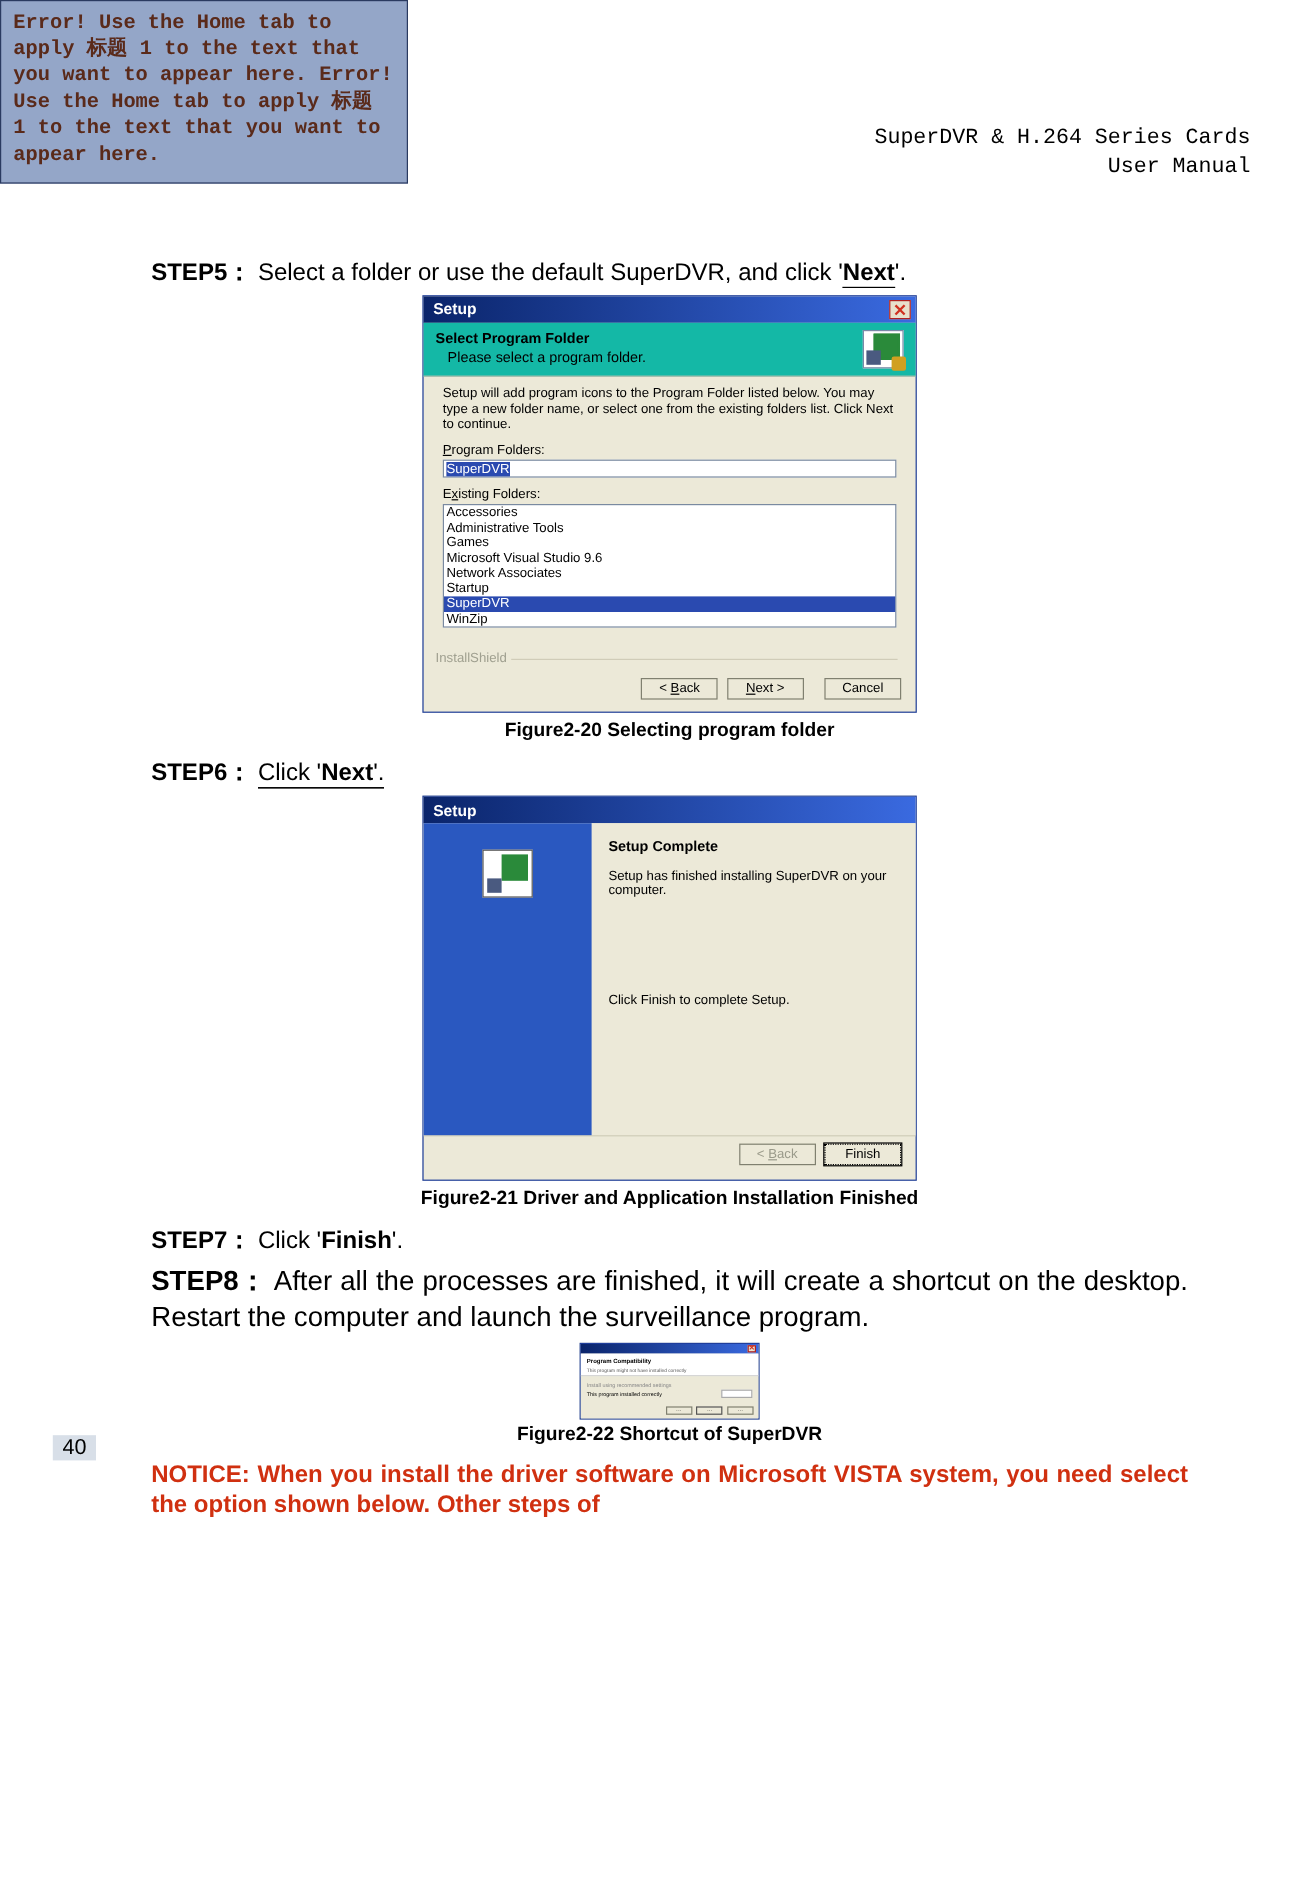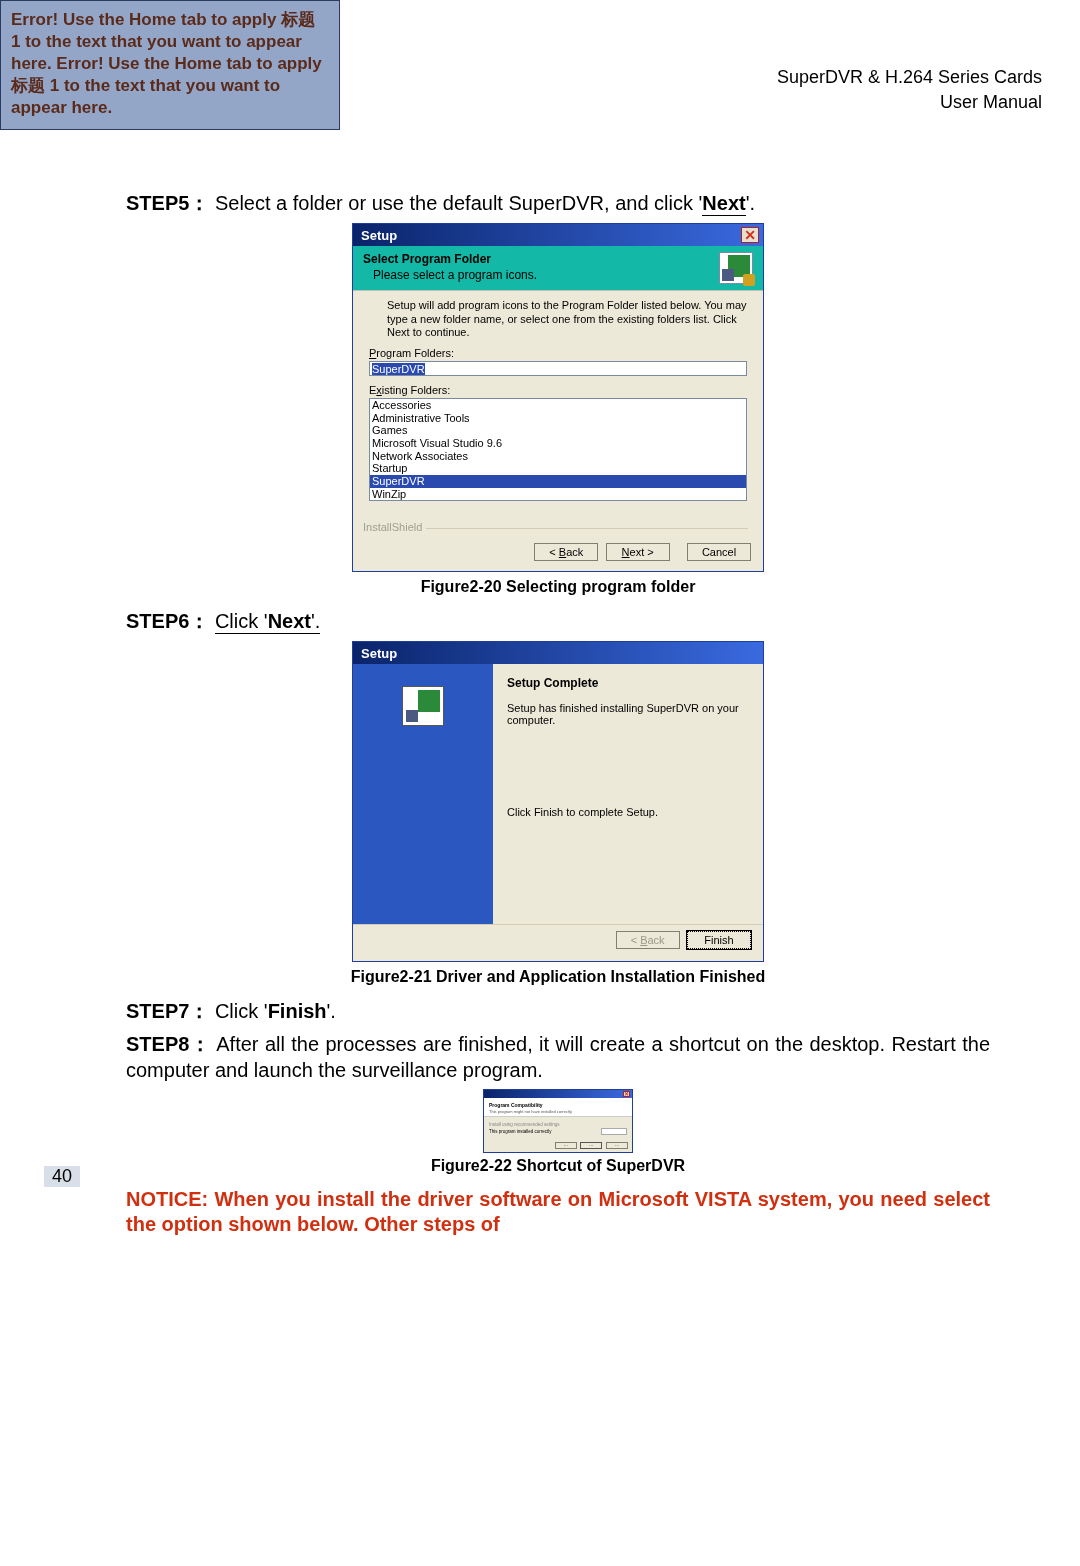--- a/index.html
+++ b/index.html
@@ -1,18 +1,18 @@
 <!DOCTYPE html>
 <html><head>
 <meta charset="utf-8">
 <style>
   * { box-sizing: border-box; margin: 0; padding: 0; }
   body { font-family: Arial, sans-serif; font-size: 15px; color: #000; background: #fff; width: 1080px; }
   .page { width: 1080px; padding: 0; position: relative; }
-  .header-row { display: flex; align-items: center; margin-bottom: 60px; }
+  .header-row { display: flex; align-items: flex-end; margin-bottom: 60px; font-family: Liberation Mono, monospace; }
   .sidebar-callout { width: 340px; background: #94a6c8; border: 1px solid #2a3a60; padding: 8px 10px 10px 10px; margin-left: 0; }
   .sidebar-callout p { color: #5a2a1a; font-weight: bold; font-size: 17px; line-height: 1.3; }
   .header-right { flex: 1; text-align: right; padding-right: 38px; padding-top: 54px; font-size: 18px; }
   .header-right .line { margin-bottom: 4px; }
   .body-content { padding: 0 90px 0 126px; }
   .step-line { font-size: 20px; margin-bottom: 6px; }
   .step-label { font-weight: bold; }
   .underlined-next { position: relative; display: inline-block; }
   .underlined-next::after { content: ""; position: absolute; left: 0; bottom: -1px; width: 100%; height: 1px; background: #000; }
   
@@ -22,21 +22,21 @@
   .titlebar .title-text { font-size: 13px; }
   .title-close { width: 18px; height: 16px; background: #e8e0cc; border: 1px solid #b02020; display: flex; align-items: center; justify-content: center; color: #d03020; font-weight: bold; font-size: 14px; line-height: 1; }
   .dlg1-header { display: flex; justify-content: space-between; background: #14b8a6; border-bottom: 1px solid #c0c0b0; padding: 6px 10px; }
   .dlg1-header .txt { font-size: 12px; }
   .dlg1-header .txt .t1 { font-weight: bold; margin-bottom: 2px; }
   .dlg1-icon { width: 34px; height: 32px; position: relative; border: 1px solid #7a8aa8; background: #fff; }
   .dlg1-icon::before { content: ""; position: absolute; right: 2px; top: 2px; width: 18px; height: 18px; background: #2a8a3a; border: 2px solid #2a8a3a; }
   .dlg1-icon::after { content: ""; position: absolute; left: 2px; bottom: 2px; width: 12px; height: 12px; background: #4a5a80; }
   .dlg1-arrow { position: absolute; right: -3px; bottom: -3px; width: 12px; height: 12px; background: #d0a020; border-radius: 2px; }
   .dlg1-body { padding: 8px 16px; }
-  .dlg1-body .instruct { font-size: 11px; margin-bottom: 8px; line-height: 1.2; margin-left: 18px; }
+  .dlg1-body .instruct { font-size: 11px; margin-bottom: 8px; line-height: 1.2; }
   .dlg1-body .lbl { font-size: 11px; margin-bottom: 2px; }
   .textfield { width: 100%; border: 1px solid #7a8aa0; background: #fff; font-size: 11px; padding: 1px 2px; height: 15px; }
   .textfield .sel { background: #2a4ab0; color: #fff; display: inline-block; }
   .listbox { width: 100%; border: 1px solid #7a8aa0; background: #fff; font-size: 11px; margin-top: 2px; margin-bottom: 18px; }
   .listbox .li { padding: 0 2px; line-height: 1.15; }
   .listbox .li.selected { background: #2a4ab0; color: #fff; }
   .install-shield { font-size: 11px; color: #a0a090; padding: 0 10px; position: relative; top: -6px; }
   .install-shield .line-thru { display: inline-block; vertical-align: middle; width: calc(100% - 68px); height: 1px; background: #d0ccb8; margin-left: 4px; }
   .btn-row { text-align: right; padding: 4px 12px 10px 12px; }
   .btn { display: inline-block; border: 1px solid #808070; background: #ece9d8; font-size: 11px; padding: 2px 0; width: 64px; text-align: center; margin-left: 4px; }
@@ -50,21 +50,21 @@
   .dlg2-icon-box::before { content: ""; position: absolute; right: 3px; top: 3px; width: 22px; height: 22px; background: #2a8a3a; }
   .dlg2-icon-box::after { content: ""; position: absolute; left: 3px; bottom: 3px; width: 12px; height: 12px; background: #4a5a80; }
   .dlg2-right { flex: 1; padding: 12px 14px; font-size: 11px; display: flex; flex-direction: column; justify-content: flex-end; }
   .dlg2-right .hdr { font-weight: bold; font-size: 12px; margin-bottom: 12px; }
   .dlg2-right .p1 { margin-bottom: 80px; }
   .dlg2-right .p2 { margin-bottom: auto; }
   .dlg2-btnrow { text-align: right; padding: 6px 12px 12px 12px; border-top: 1px solid #d0ccb8; }
   .btn.disabled { color: #9a9a8a; }
   .btn.primary { border: 1px dotted #000; box-shadow: 0 0 0 1px #000; }
   
-  .justify-text { text-align: justify; font-size: 20px; line-height: 1.3; margin-bottom: 4px; }
+  .justify-text { text-align: justify; font-size: 23px; line-height: 1.3; margin-bottom: 4px; }
   
   .dialog3 { width: 150px; margin: 6px auto 4px auto; font-size: 6px; }
   .dialog3 .titlebar { height: 8px; font-size: 5px; padding: 0 2px; }
   .dialog3 .title-close { width: 7px; height: 6px; font-size: 6px; }
   .dlg3-body { background: #fff; padding: 4px 5px 2px 5px; border-bottom: 1px solid #ccc; }
   .dlg3-body .t1 { font-weight: bold; font-size: 5px; margin-bottom: 1px; }
   .dlg3-body .t2 { font-size: 4px; color: #555; }
   .dlg3-mid { padding: 5px; background: #ece9d8; font-size: 4.5px; }
   .dlg3-mid .g1 { color: #888; margin-bottom: 1px; }
   .dlg3-mid .row { display: flex; justify-content: space-between; align-items: center; }
@@ -97,21 +97,21 @@
     </div>
 
     <div class="dialog dialog1">
       <div class="titlebar">
         <span class="title-text">Setup</span>
         <span class="title-close">✕</span>
       </div>
       <div class="dlg1-header">
         <div class="txt">
           <div class="t1">Select Program Folder</div>
-          <div style="padding-left:10px;">Please select a program icons.</div>
+          <div style="padding-left:10px;">Please select a program folder.</div>
         </div>
         <div class="dlg1-icon">
             <span class="dlg1-arrow"></span>
           </div>
       </div>
       <div class="dlg1-body">
         <div class="instruct">Setup will add program icons to the Program Folder listed below. You may type a new folder name, or select one from the existing folders list. Click Next to continue.</div>
         <div class="lbl"><span style="text-decoration:underline;">P</span>rogram Folders:</div>
         <div class="textfield"><span class="sel">SuperDVR</span></div>
         <div class="lbl" style="margin-top:8px;">E<span style="text-decoration:underline;">x</span>isting Folders:</div>

